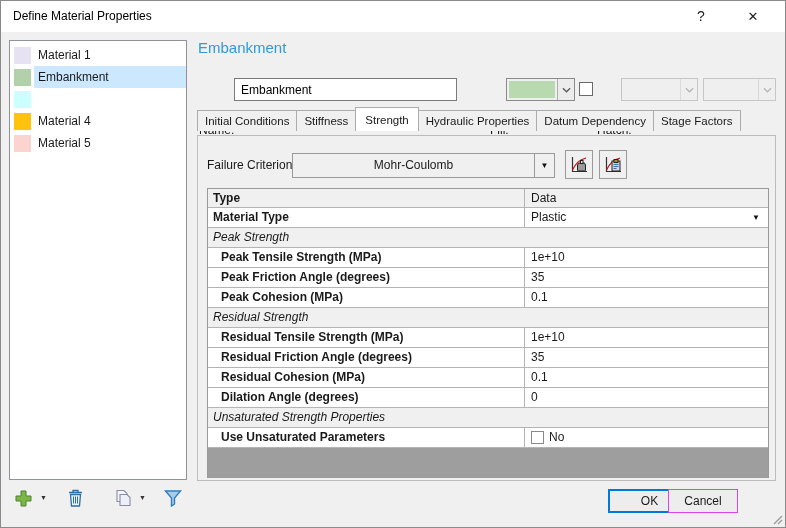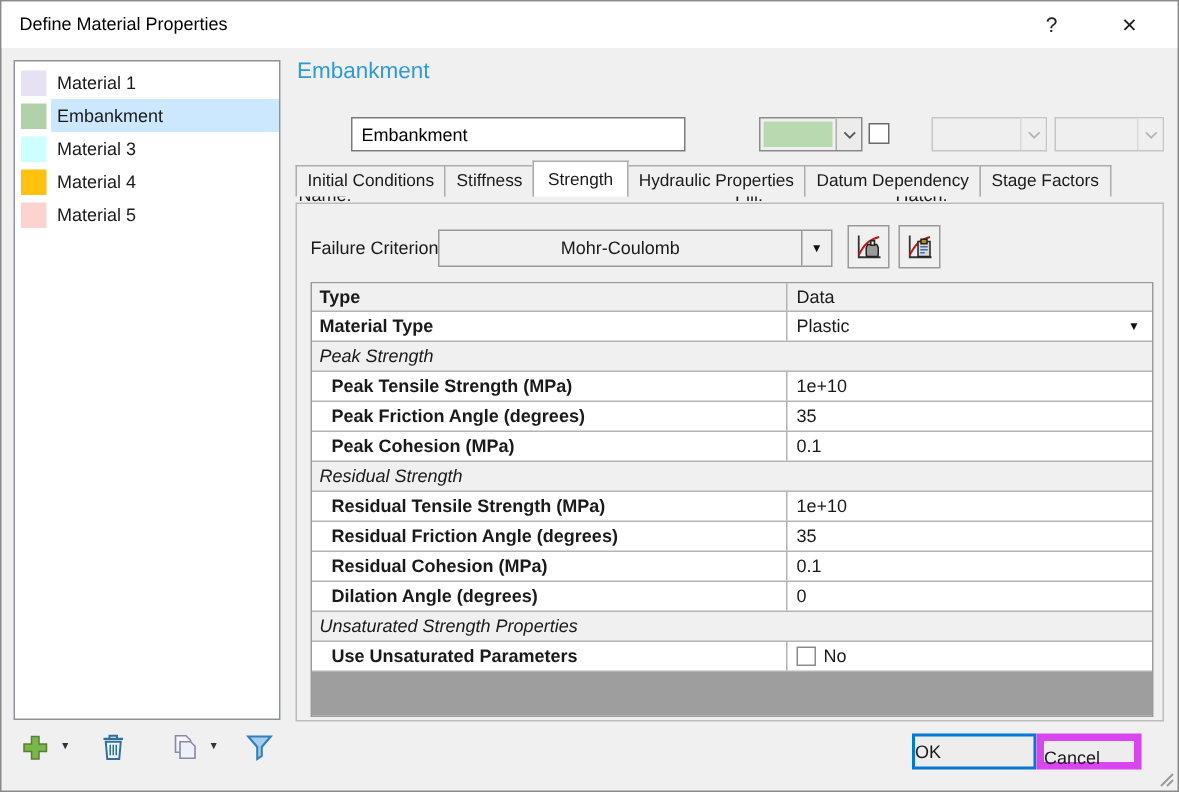--- a/index.html
+++ b/index.html
@@ -53,23 +53,23 @@
   .c1.ind{padding-left:13px;}
   .c2{flex:1;padding-left:6px;display:flex;align-items:center;}
   .slabel{line-height:19px;padding-left:5px;font-style:italic;}
   .darr{margin-left:auto;margin-right:8px;font-size:8px;color:#111;}
   .cbox{width:13px;height:13px;border:1px solid #8a8a8a;background:#fff;margin-right:5px;flex:0 0 13px;}
   .filler{flex:1;background:var(--table-filler);}
   
   .bt{position:absolute;top:486px;width:24px;height:22px;display:flex;align-items:center;justify-content:center;}
   .drop-arr{position:absolute;top:493px;font-size:7px;color:#333;}
   
-  .btn{position:absolute;top:488px;height:24px;text-align:left;line-height:21px;font-size:12px;}
+  .btn{position:absolute;top:488px;height:24px;text-align:center;line-height:21px;font-size:12px;}
   .ok{left:607px;width:83px;border:2px solid var(--ok-border);background:#ededed;}
-  .cancel{left:690px;width:70px;border:5px solid #d946ef;background:#ededed;line-height:22px;}
+  .cancel{left:667px;width:70px;border:1px solid #d946ef;background:#ededed;line-height:22px;}
   .grip{position:absolute;right:2px;bottom:2px;}
 </style>
 </head>
 <body>
 
 <div class="dlg">
 
   <div class="titlebar">
     <span class="title">Define Material Properties</span>
     <span class="tb-btn help-btn">?</span>
@@ -80,21 +80,20 @@
       <div class="mitem">
         <span class="swatch" style="background: rgb(230, 226, 243);"></span>
         <span class="mlabel">Material 1</span>
       </div>
       <div class="mitem sel">
         <span class="swatch" style="background: rgb(178, 209, 170);"></span>
         <span class="mlabel">Embankment</span>
       </div>
       <div class="mitem">
         <span class="swatch" style="background: rgb(204, 255, 255);"></span>
-        <span class="mlabel">Material 3</span>
       </div>
       <div class="mitem">
         <span class="swatch" style="background: rgb(255, 194, 14);"></span>
         <span class="mlabel">Material 4</span>
       </div>
       <div class="mitem">
         <span class="swatch" style="background: rgb(251, 212, 208);"></span>
         <span class="mlabel">Material 5</span>
       </div>
     </div>

